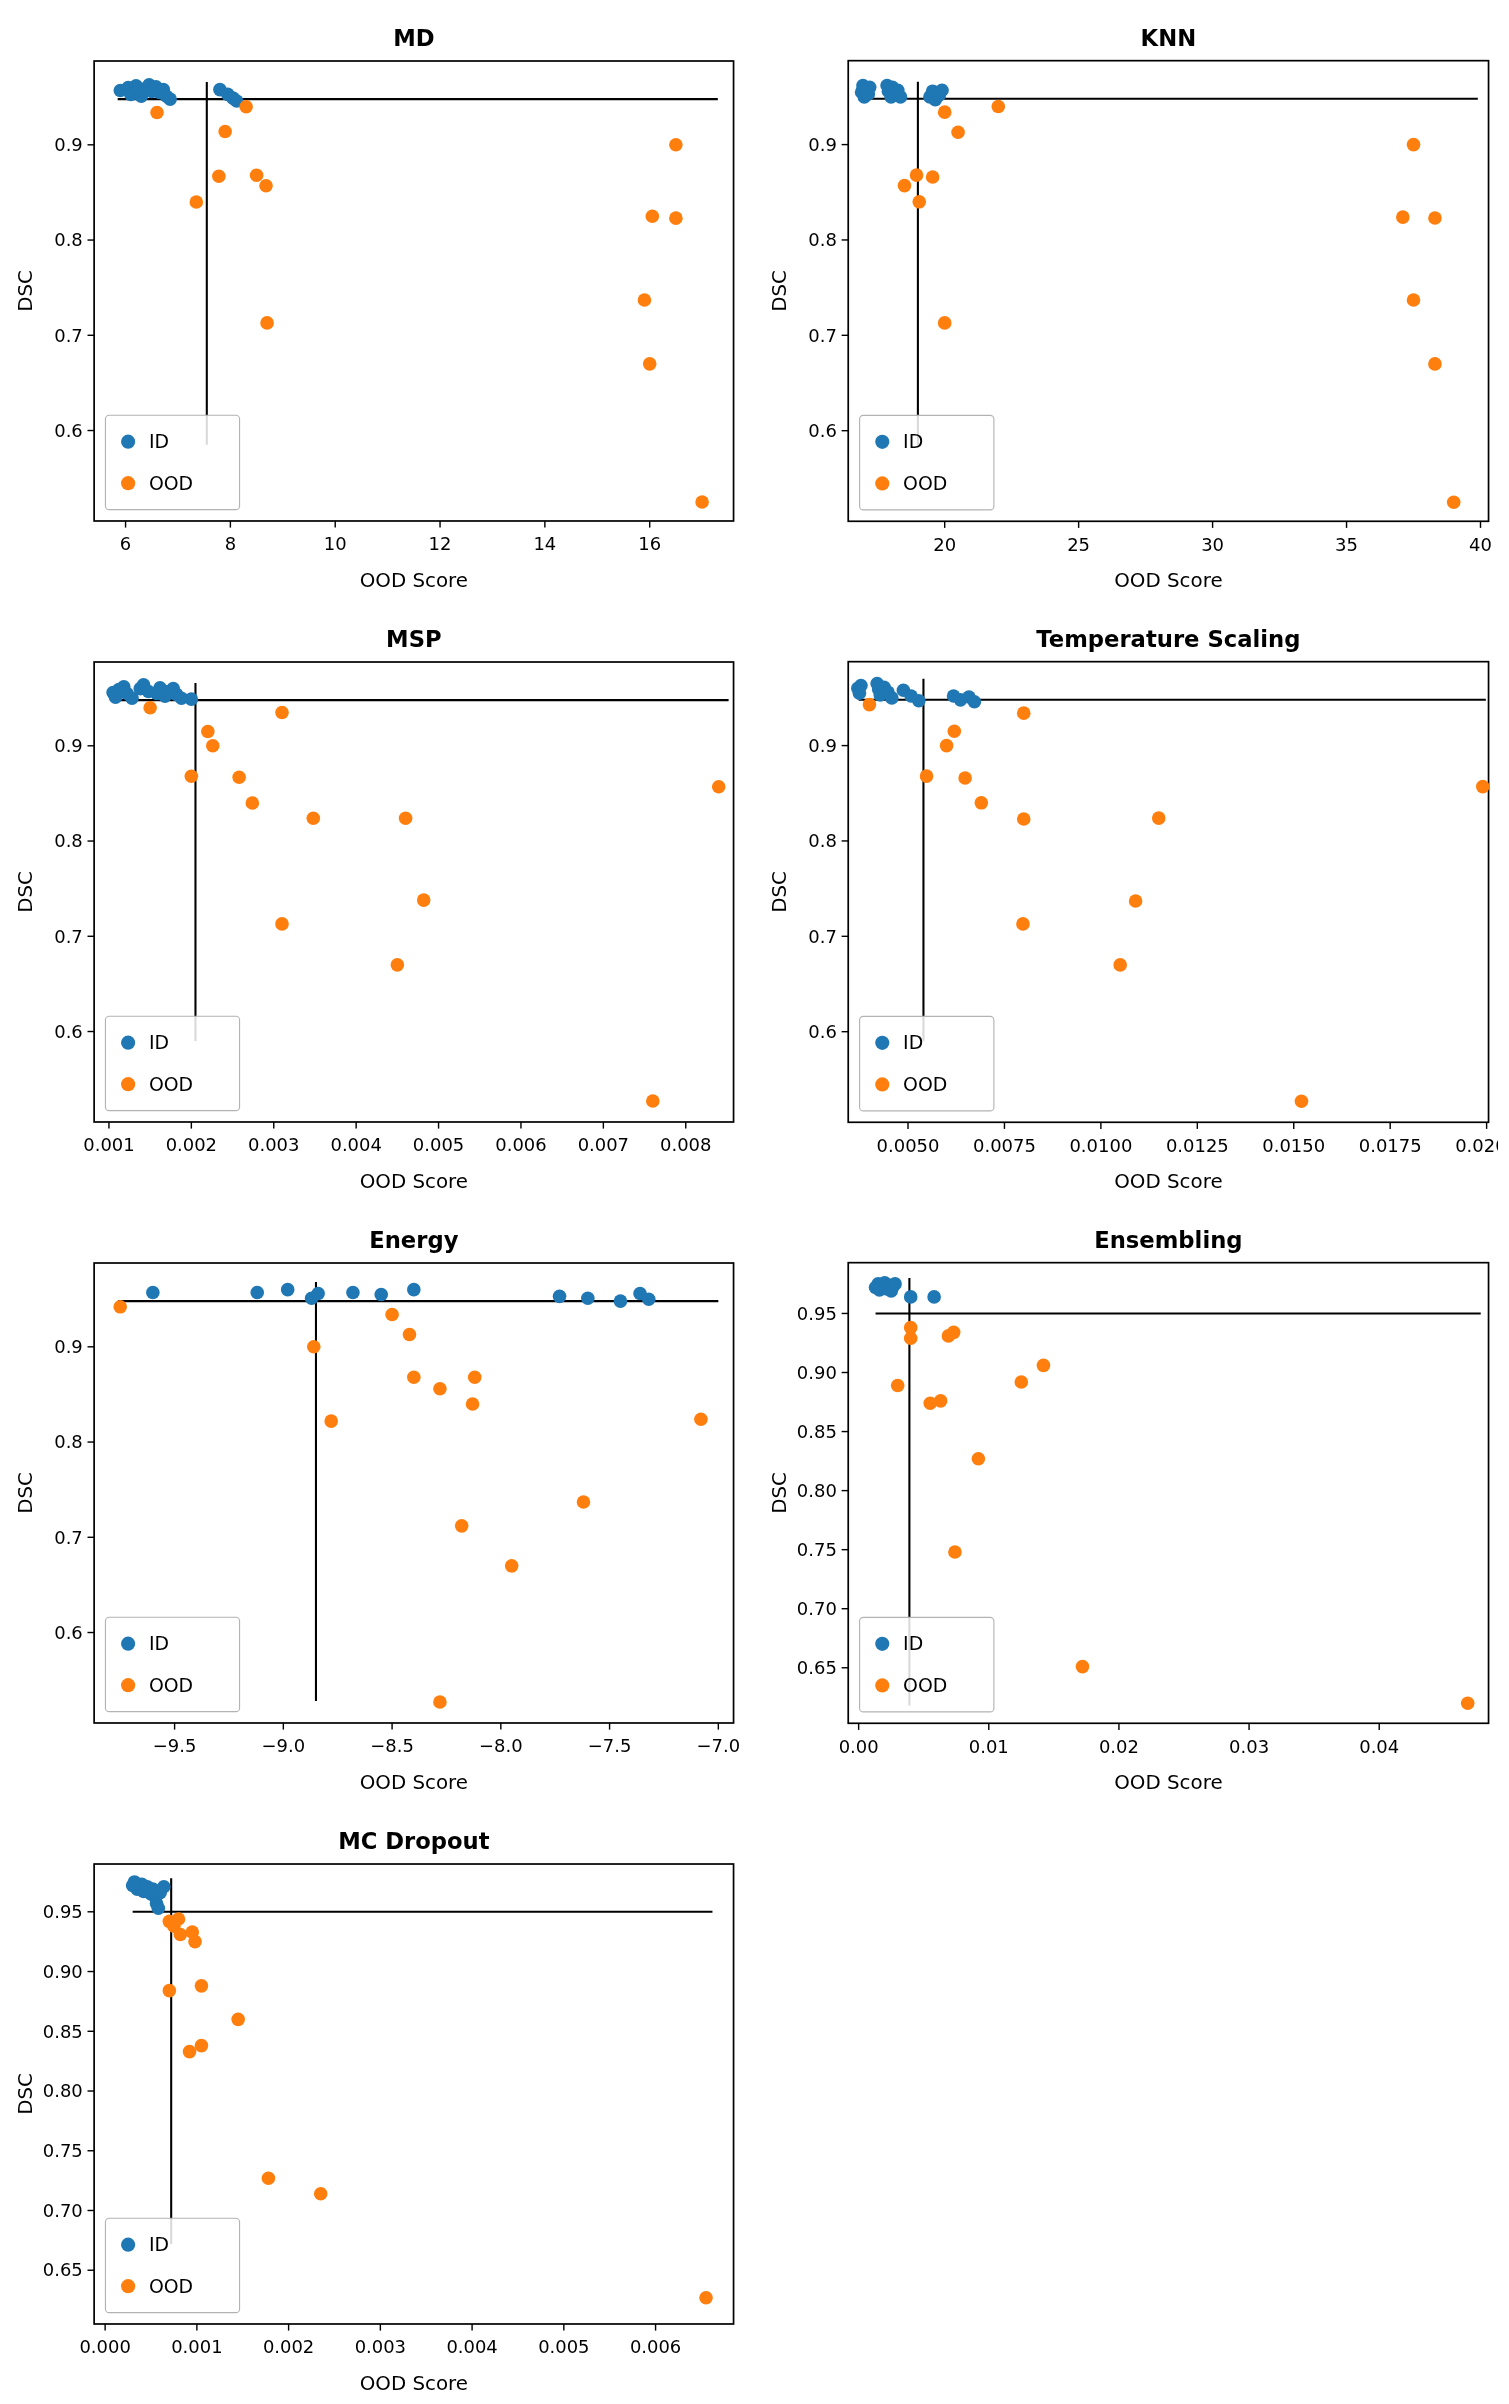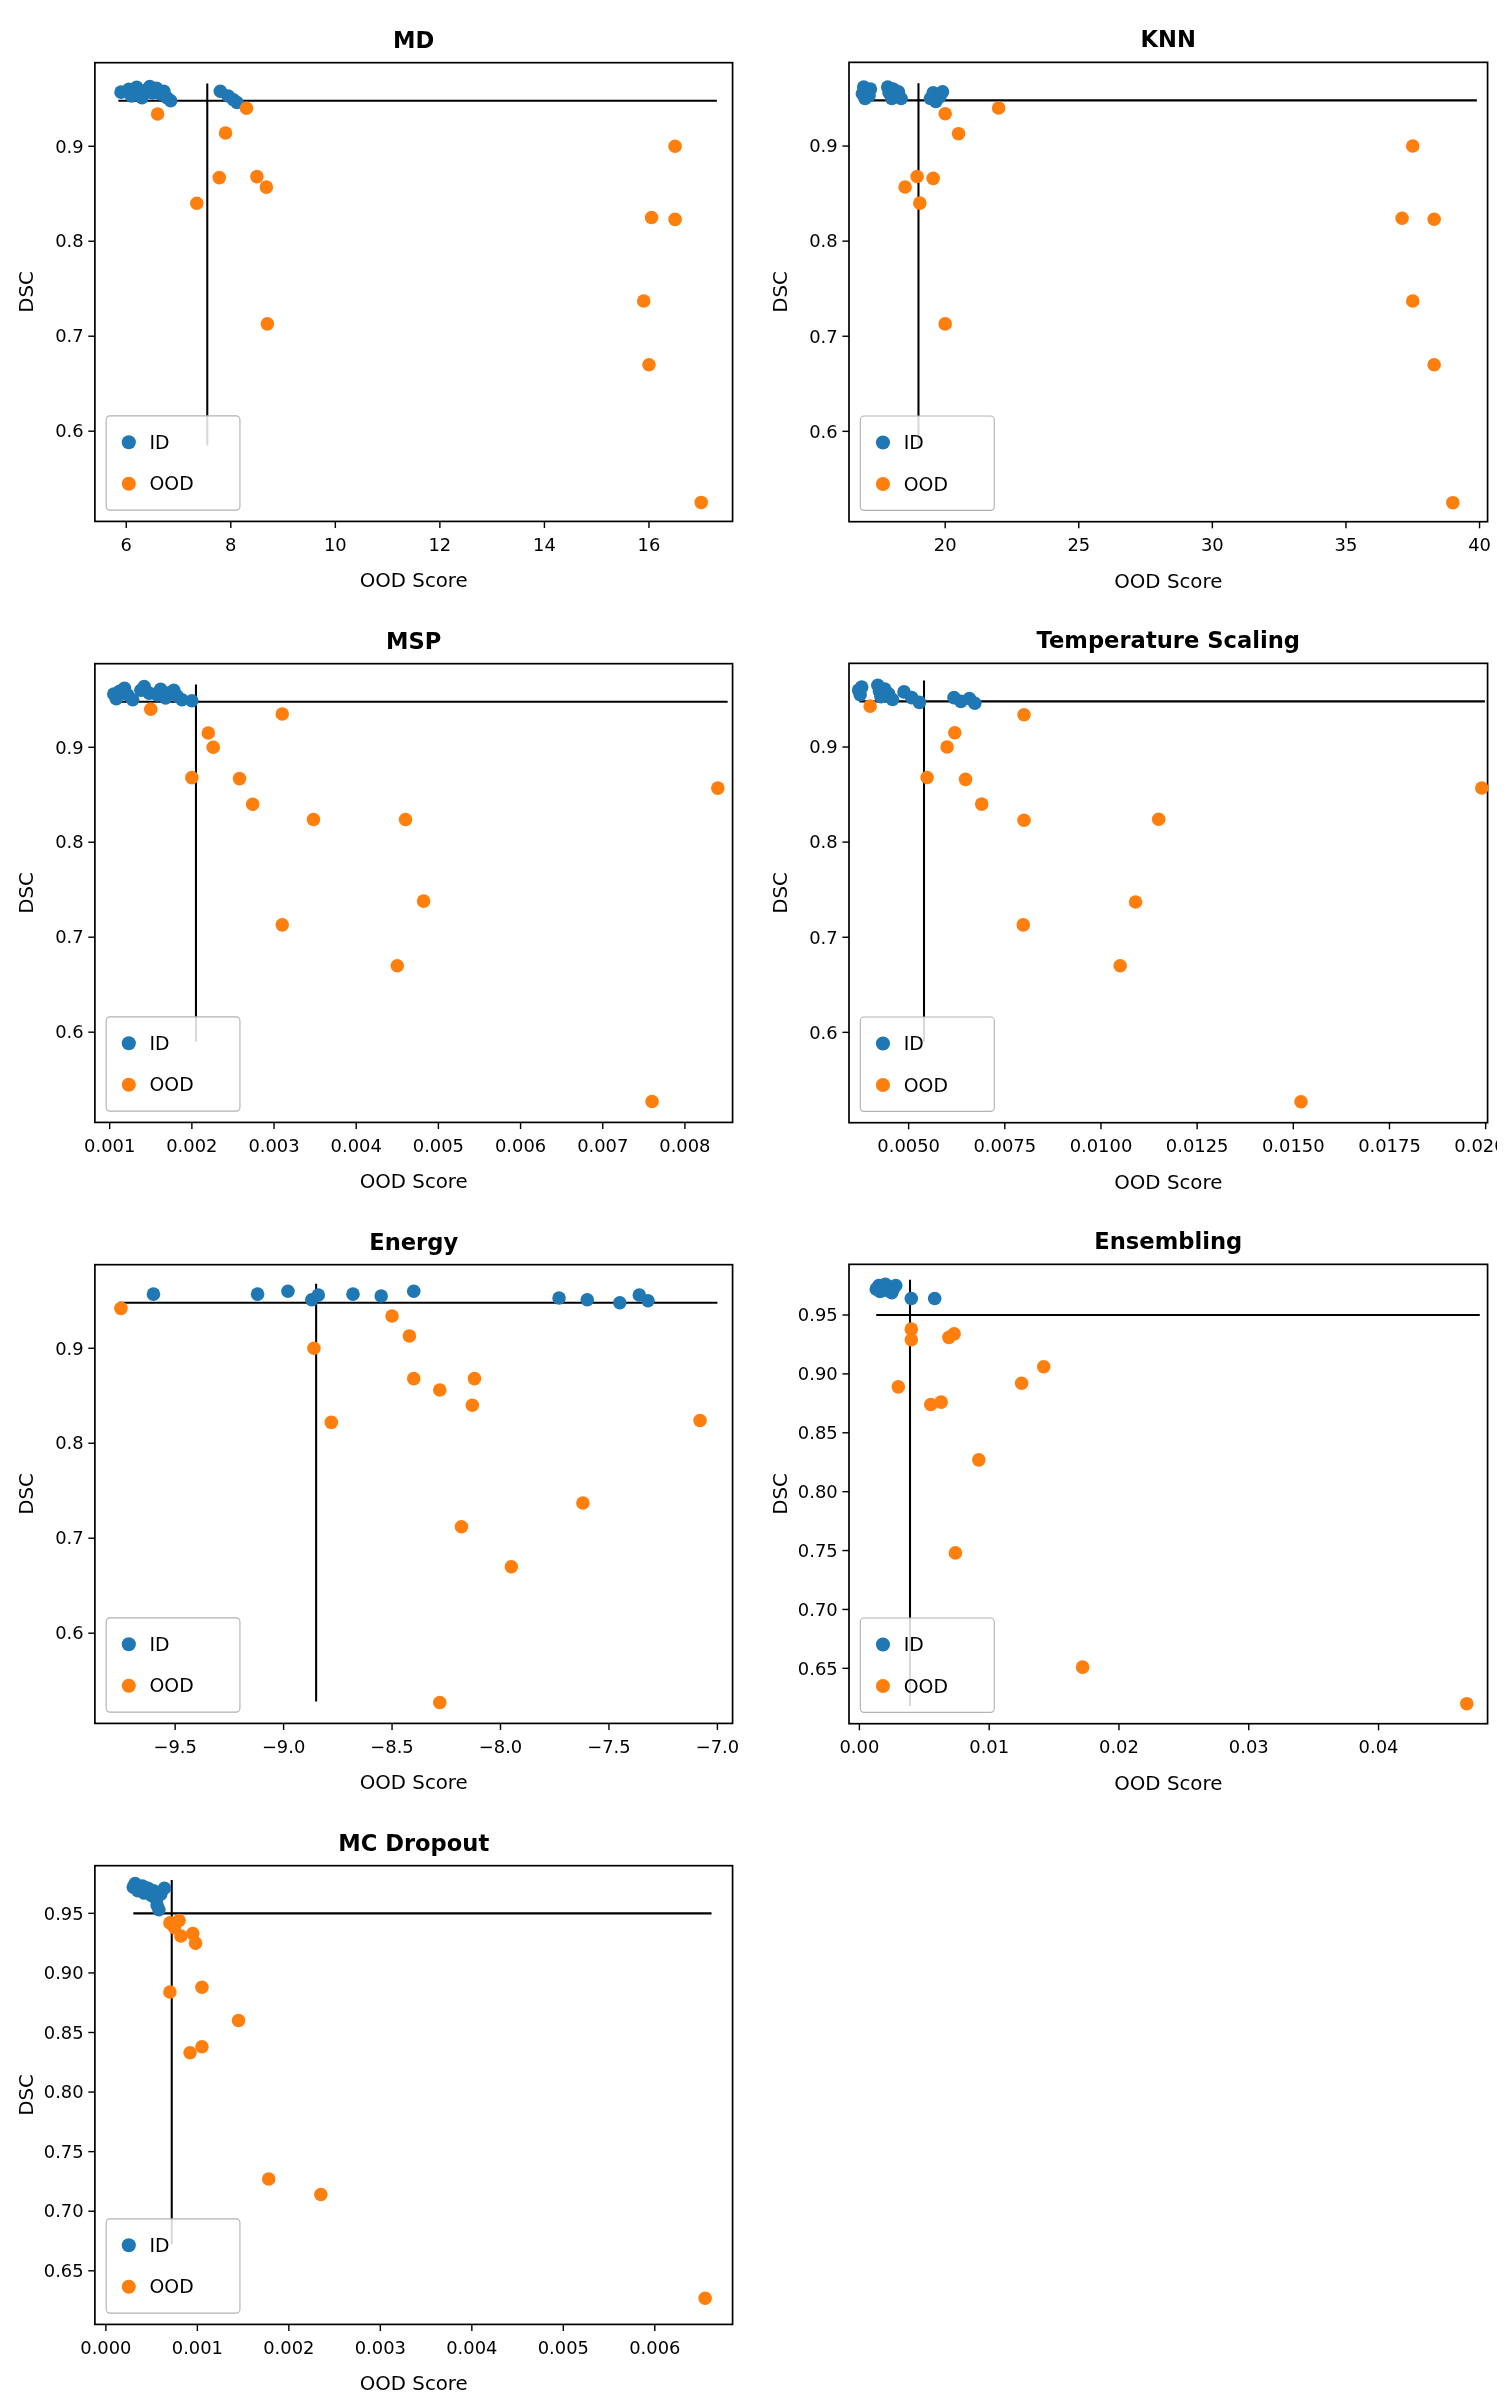--- a/index.html
+++ b/index.html
@@ -14,22 +14,22 @@
   }
   .figure-grid {
     display: grid;
     grid-template-columns: 754px 755px;
     grid-template-rows: 601px 601px 601px 601px;
     width: 1509px;
     height: 2404px;
     background: #ffffff;
   }
   .cell {
-    margin: 8px;
-    padding: 4px;
+    margin: 0;
+    padding: 11px;
     display: flex;
     align-items: flex-start;
     justify-content: flex-start;
   }
   svg.plot {
     display: block;
   }
   svg.plot text {
     font-family: "DejaVu Sans", "Liberation Sans", sans-serif;
     fill: #000000;

